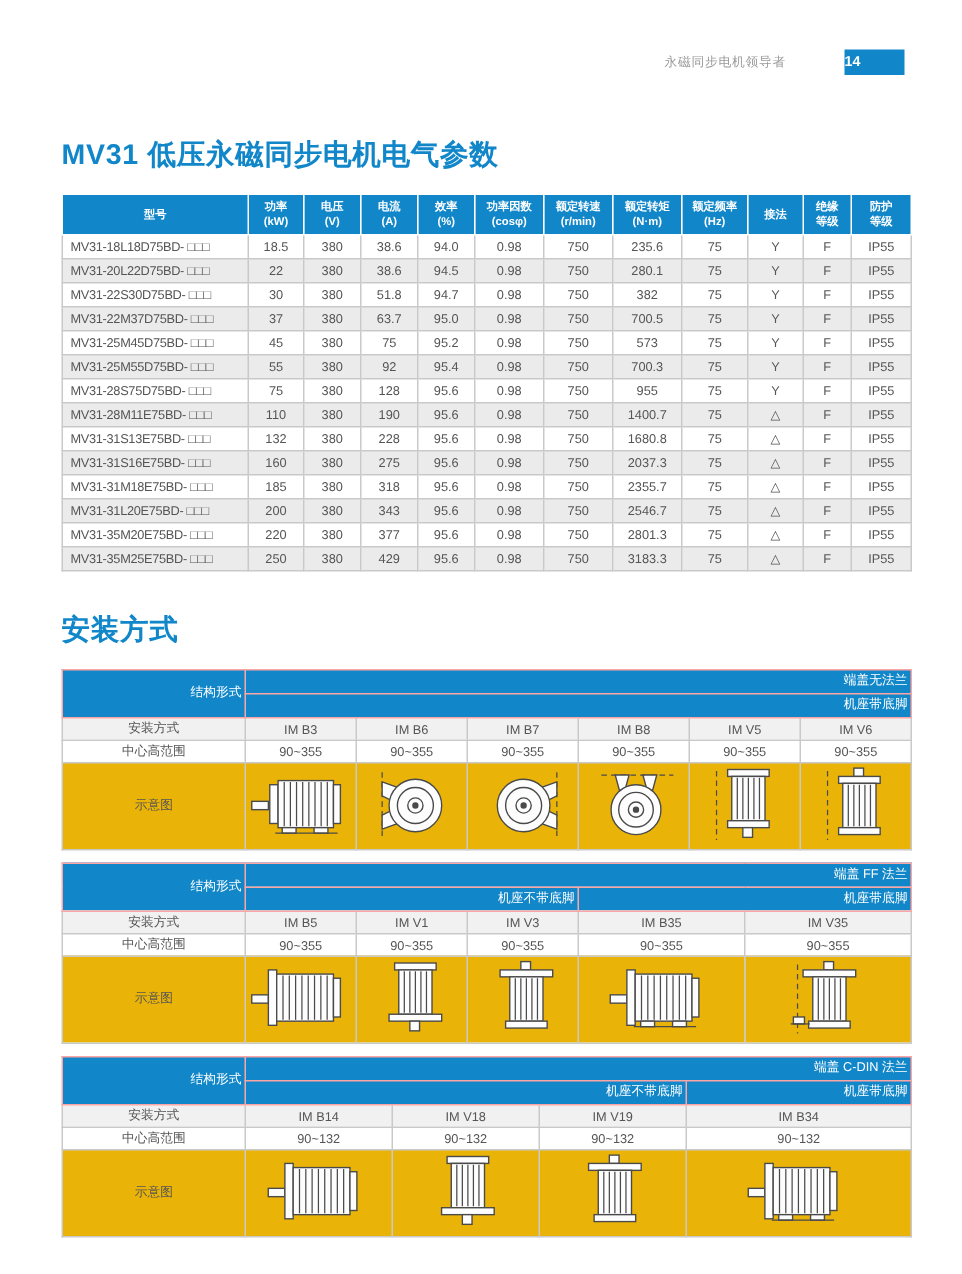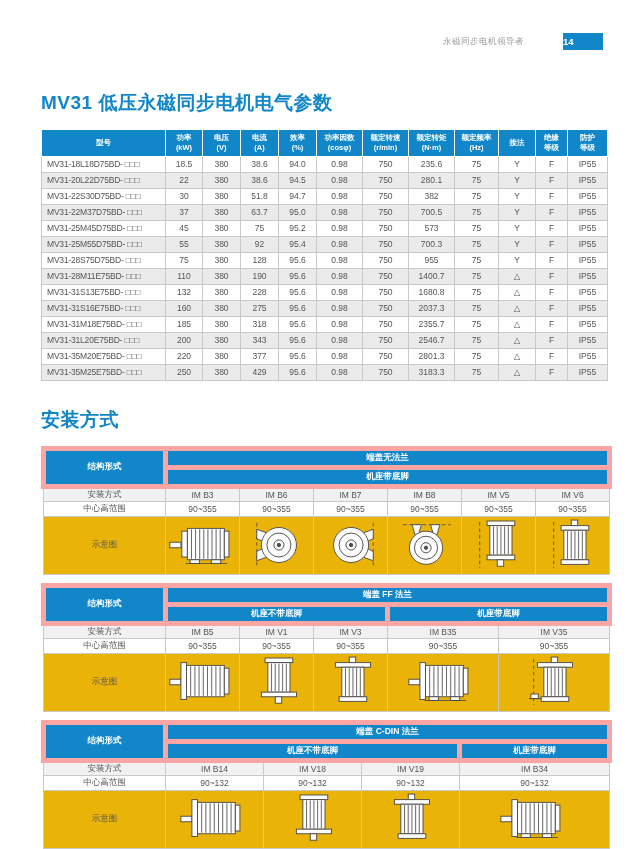--- a/index.html
+++ b/index.html
@@ -35,22 +35,22 @@
   table.elec td{
     border:1px solid #c9c9c9;font-size:8.5px;height:16px;
     text-align:center;color:#555;padding:0 2px;background:#fff;
   }
   table.elec tbody tr:nth-child(even) td{background:var(--stripe);}
   table.elec td.model{text-align:left;padding-left:5px;white-space:nowrap;letter-spacing:-0.2px;}
 
   
   table.inst{border-collapse:collapse;table-layout:fixed;width:566px;margin-bottom:8px;}
   table.inst th.blue{
-    background:var(--accent);color:#fff;font-size:8.5px;font-weight:bold;
-    border:5px solid #fca5a5;height:16px;padding:1px 2px;text-align:center;
+    background:var(--accent);color:#fff;font-size:8.5px;font-weight:normal;
+    border:1px solid #fca5a5;height:16px;padding:1px 2px;text-align:right;
   }
   table.inst td{
     border:1px solid #c9c9c9;text-align:center;font-size:8.5px;
     height:15px;color:#555;background:#fff;padding:0 2px;
   }
   table.inst tr.mount-row td{background:#f1f1f1;}
   table.inst tr.height-row td{background:#fff;}
   table.inst tr.diag-row td{background:#eab308;height:58px;}
   table.inst td.lab{background:#e4e4e4;color:#555;}
   table.inst td.diag svg{vertical-align:middle;}

